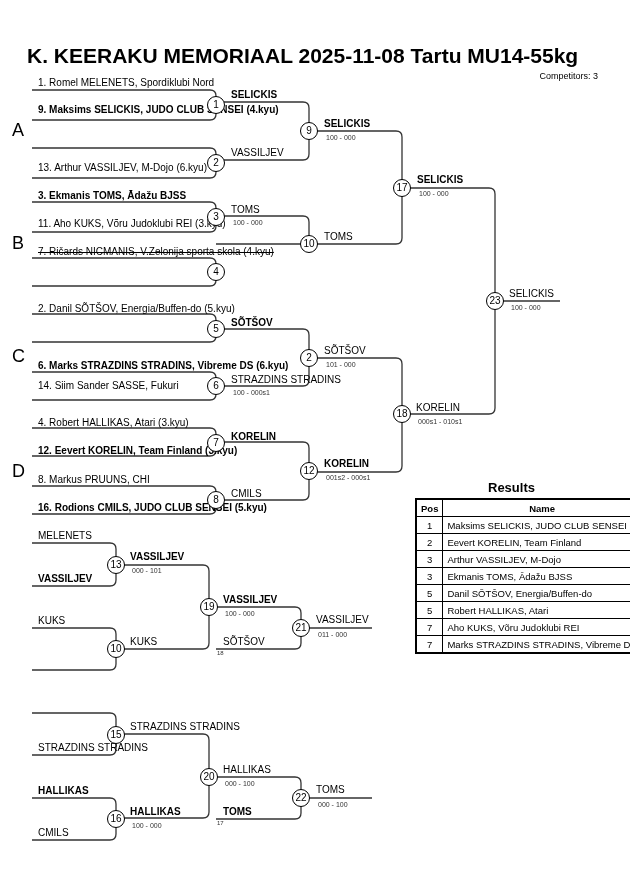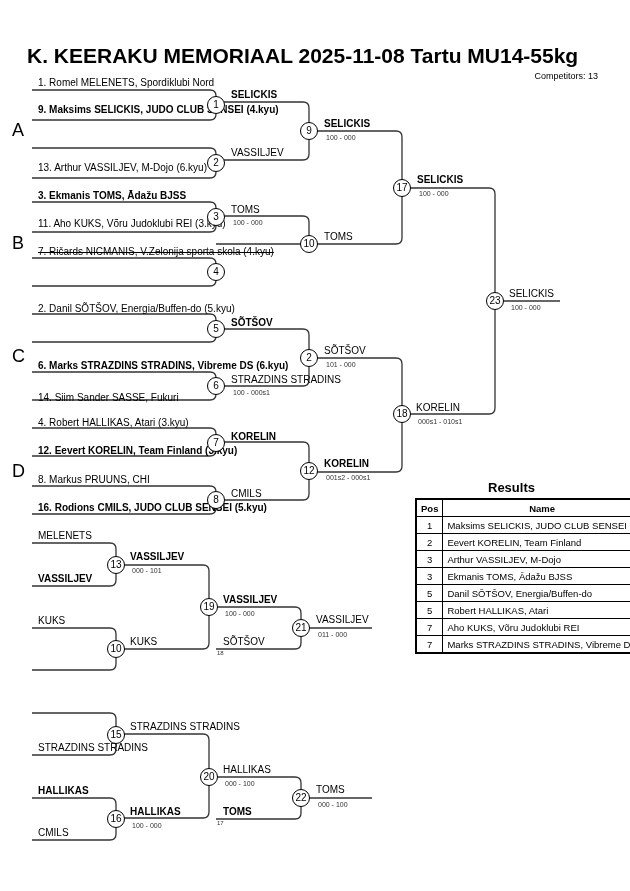--- a/index.html
+++ b/index.html
@@ -21,21 +21,21 @@
   #results{position:absolute;left:415px;top:498px;border:2px solid #000;border-collapse:collapse;font-size:9.5px;}
   #results th,#results td{border:1px solid #000;height:16px;padding:0 4px;white-space:nowrap;}
   #results th{font-weight:bold;margin-top:34px;}
   #results td.pos{width:26px;text-align:center;}
   #results td.name{width:148px;overflow:visible;}
 </style>
 </head>
 <body>
 
 <div id="title" class="abs">K. KEERAKU MEMORIAAL  2025-11-08  Tartu   MU14-55kg</div>
-<div id="competitors" class="abs">Competitors: 13</div>
+<div id="competitors" class="abs">Competitors: 3</div>
 
 <svg id="lines" width="630" height="891">
   <g fill="none" stroke="#333" stroke-width="1.3">
 
     <path d="M32 90 H210 Q216 90 216 96 V114 Q216 120 210 120 H32"></path>
     <path d="M32 148 H210 Q216 148 216 154 V172 Q216 178 210 178 H32"></path>
     <path d="M32 202 H210 Q216 202 216 208 V226 Q216 232 210 232 H32"></path>
     <path d="M32 258 H210 Q216 258 216 264 V280 Q216 286 210 286 H32"></path>
     <path d="M32 314 H210 Q216 314 216 320 V336 Q216 342 210 342 H32"></path>
     <path d="M32 372 H210 Q216 372 216 378 V394 Q216 400 210 400 H32"></path>
@@ -73,21 +73,21 @@
 <div class="abs pool" style="left:12px;top:461px">D</div>
 
 <div class="abs entry" style="left:38px;top:77px">1. Romel MELENETS, Spordiklubi Nord</div>
 <div class="abs entry bold" style="left:38px;top:104px">9. Maksims SELICKIS, JUDO CLUB SENSEI (4.kyu)</div>
 <div class="abs entry" style="left:38px;top:162px">13. Arthur VASSILJEV, M-Dojo (6.kyu)</div>
 <div class="abs entry bold" style="left:38px;top:190px">3. Ekmanis TOMS, Ādažu BJSS</div>
 <div class="abs entry" style="left:38px;top:218px">11. Aho KUKS, Võru Judoklubi REI (3.kyu)</div>
 <div class="abs entry strike" style="left:38px;top:246px">7. Ričards NICMANIS, V.Zelonija sporta skola (4.kyu)</div>
 <div class="abs entry" style="left:38px;top:303px">2. Danil SÕTŠOV, Energia/Buffen-do (5.kyu)</div>
 <div class="abs entry bold" style="left:38px;top:360px">6. Marks STRAZDINS STRADINS, Vibreme DS (6.kyu)</div>
-<div class="abs entry" style="left:38px;top:392px">14. Siim Sander SASSE, Fukuri</div>
+<div class="abs entry" style="left:38px;top:380px">14. Siim Sander SASSE, Fukuri</div>
 <div class="abs entry" style="left:38px;top:417px">4. Robert HALLIKAS, Atari (3.kyu)</div>
 <div class="abs entry bold" style="left:38px;top:445px">12. Eevert KORELIN, Team Finland (3.kyu)</div>
 <div class="abs entry" style="left:38px;top:474px">8. Markus PRUUNS, CHI</div>
 <div class="abs entry bold" style="left:38px;top:502px">16. Rodions CMILS, JUDO CLUB SENSEI (5.kyu)</div>
 
 <div class="abs wname bold" style="left:231px;top:89px">SELICKIS</div>
 <div class="abs wname" style="left:231px;top:147px">VASSILJEV</div>
 <div class="abs wname" style="left:231px;top:204px">TOMS</div>
 <div class="abs score" style="left:233px;top:219px">100 - 000</div>
 <div class="abs wname bold" style="left:231px;top:317px">SÕTŠOV</div>

